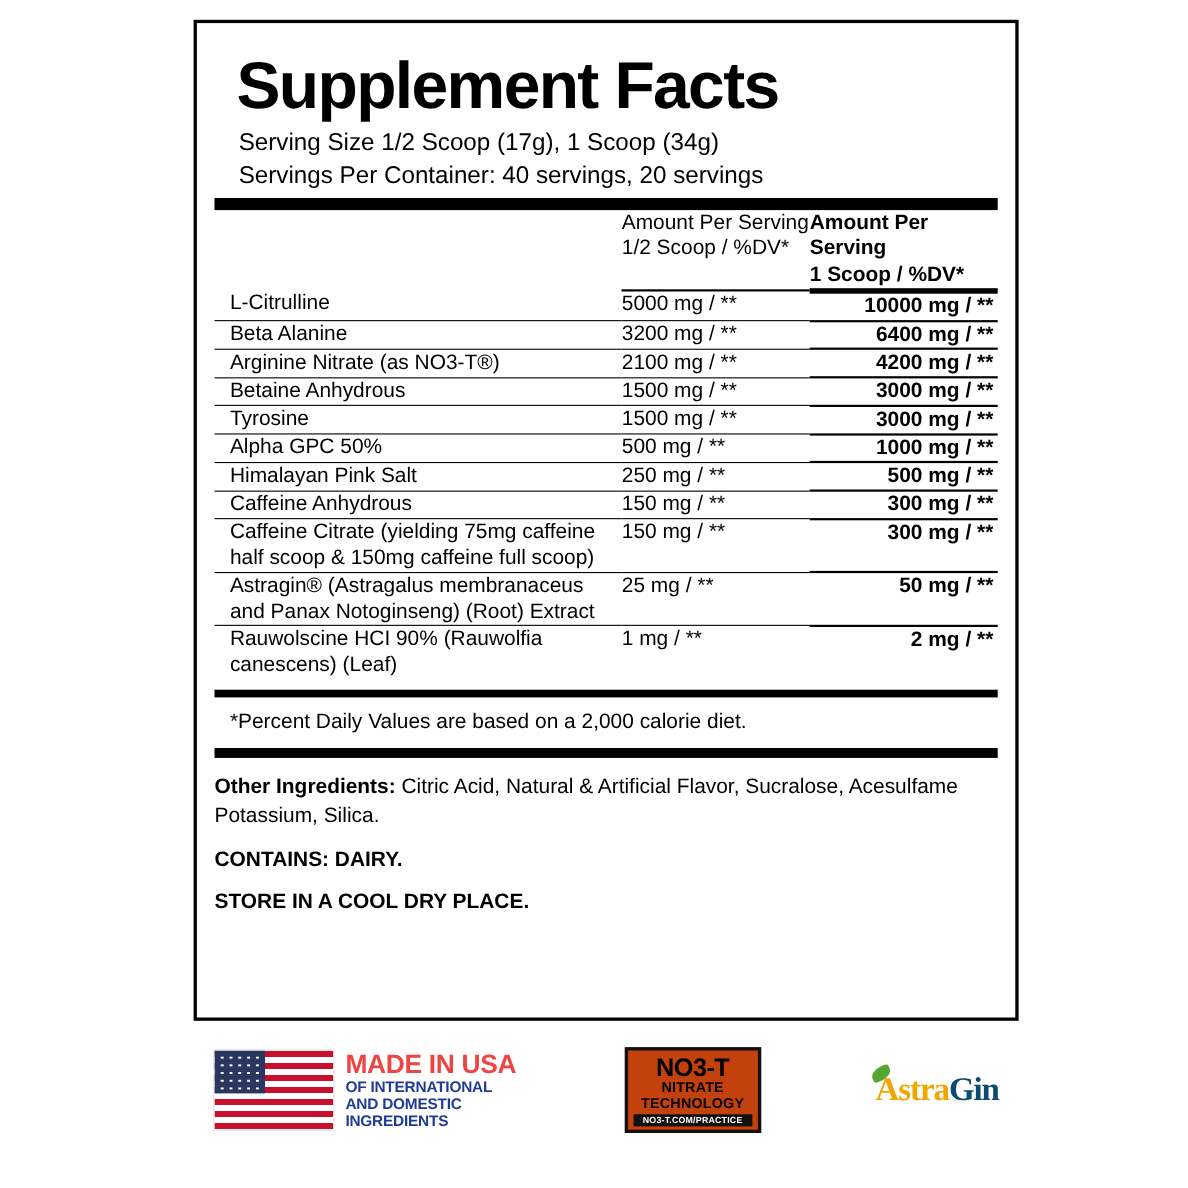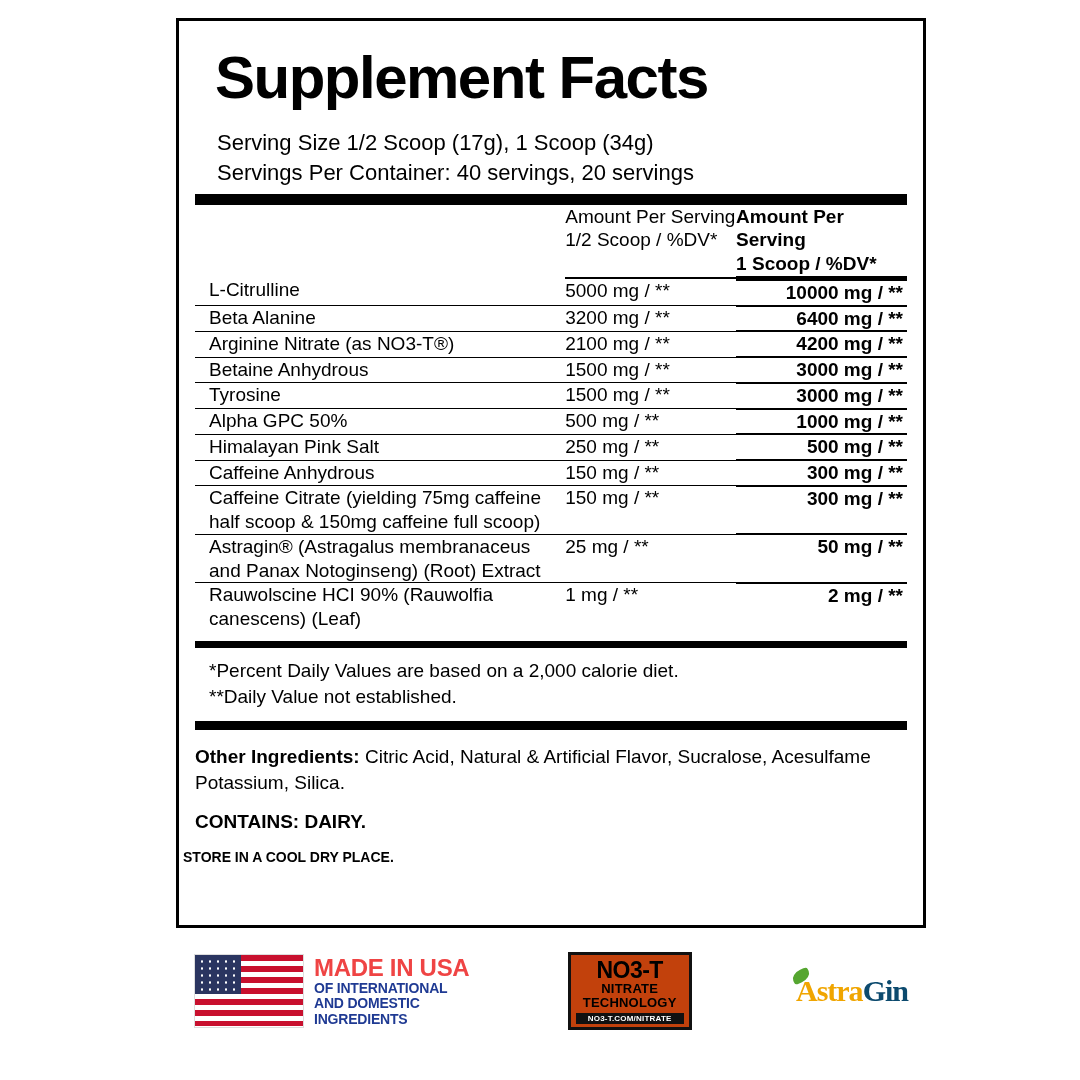--- a/index.html
+++ b/index.html
@@ -29,21 +29,21 @@
 
   .inner {
     padding: 16px 22px 0 22px;
   }
 
   .title {
     font-size: 60px;
     font-weight: bold;
     letter-spacing: -1.5px;
     line-height: 1.02;
-    margin: 10px 0 20px 14px;
+    margin: 10px 0 6px 14px;
     white-space: nowrap;
   }
 
   .serving-line {
     font-size: 22px;
     line-height: 1.35;
     margin-left: 16px;
   }
 
   .rule-thick {
@@ -123,22 +123,22 @@
     font-size: 19px;
     line-height: 1.35;
   }
   .other b { font-weight: bold; }
   .contains {
     margin: 16px 16px 0 16px;
     font-size: 19px;
     font-weight: bold;
   }
   .store {
-    margin: 16px 16px 0 4px;
-    font-size: 14px;
+    margin: 16px 16px 0 16px;
+    font-size: 19px;
     font-weight: bold;
   }
 
   
   .badges {
     position: absolute;
     left: 176px;
     top: 936px;
     width: 750px;
     height: 110px;
@@ -367,21 +367,20 @@
       <td class="half" style="border-bottom:none">1 mg / **</td>
       <td class="full" style="border-bottom:none">2 mg / **</td>
     </tr>
   </tbody>
     </table>
 
   <div class="rule-med" style="margin-top:10px"></div>
 
   <div class="footnotes">
     <div>*Percent Daily Values are based on a 2,000 calorie diet.</div>
-    <div>**Daily Value not established.</div>
   </div>
 
   <div class="rule-bottom"></div>
 
   <div class="other">
     <b>Other Ingredients:</b><span> Citric Acid, Natural &amp; Artificial Flavor, Sucralose, Acesulfame Potassium, Silica.</span>
   </div>
 
   <div class="contains">CONTAINS: DAIRY.</div>
   <div class="store">STORE IN A COOL DRY PLACE.</div>
@@ -400,21 +399,21 @@
       <div class="usa-sub">AND DOMESTIC</div>
       <div class="usa-sub">INGREDIENTS</div>
     </div>
   </div>
 
 
   <div class="no3">
     <div class="no3-top">NO3-T</div>
     <div class="no3-mid">NITRATE</div>
     <div class="no3-mid">TECHNOLOGY</div>
-    <div class="no3-bar">NO3-T.COM/NITRATE</div>
+    <div class="no3-bar">NO3-T.COM/PRACTICE</div>
   </div>
 
   <div class="astragin">
     <span class="leafdot"></span>
     <span class="a1">Astra</span><span class="a2">Gin</span>
   </div>
 
 </div>
 
 </body></html>

